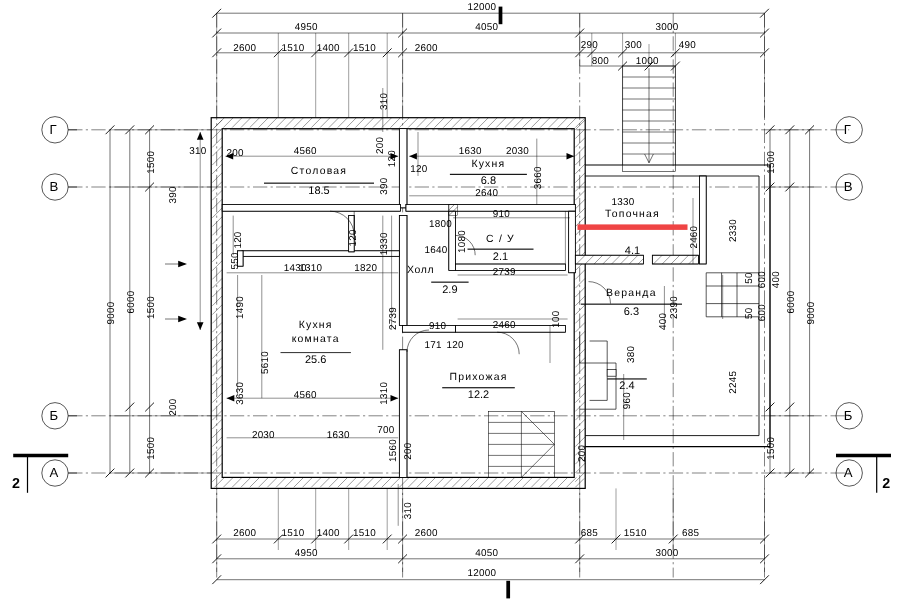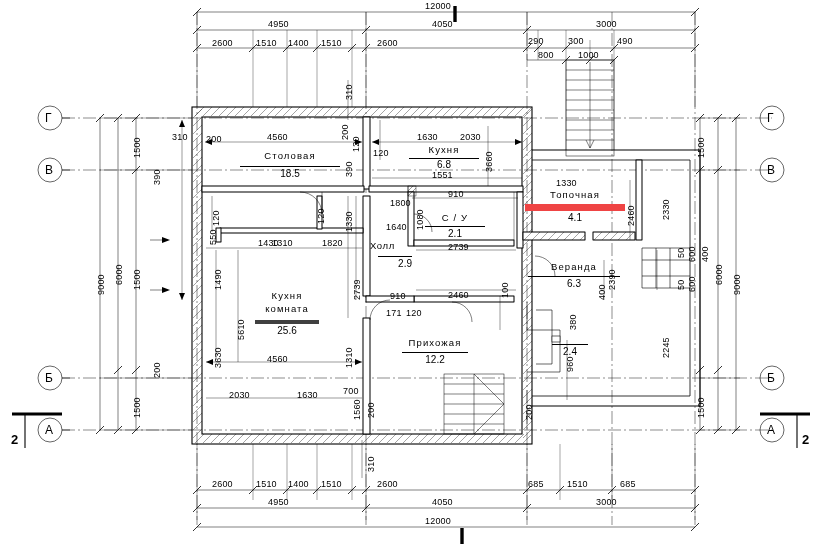--- a/index.html
+++ b/index.html
@@ -548,34 +548,34 @@
 <div class="lbl sect" style="left:11px;top:432px;">2</div>
 <div class="lbl sect" style="left:802px;top:432px;">2</div>
 
 <div class="lbl room-name" style="left:240px;top:150px;width:100px;">Столовая</div>
 <div class="lbl room-area" style="left:240px;top:166px;width:100px;border-top:1px solid #000;padding-top:1px;">18.5</div>
 
 <div class="lbl room-name" style="left:409px;top:144px;width:70px;">Кухня</div>
 <div class="lbl room-area" style="left:409px;top:158px;width:70px;border-top:1px solid #000;padding-top:0;">6.8</div>
 
 <div class="lbl room-name" style="left:525px;top:189px;width:100px;">Топочная</div>
-<div class="lbl room-area" style="left:525px;top:204px;width:100px;border-top:7px solid #ef4444;padding-top:1px;">4.1</div>
+<div class="lbl room-area" style="left:525px;top:204px;width:100px;border-top:5px solid #ef4444;padding-top:14px;">4.1</div>
 
 <div class="lbl room-name" style="left:425px;top:212px;width:60px;">С / У</div>
 <div class="lbl room-area" style="left:425px;top:226px;width:60px;border-top:1px solid #000;padding-top:1px;">2.1</div>
 
 <div class="lbl room-name" style="left:370px;top:240px;width:60px;text-align:left;letter-spacing:0.6px;">Холл</div>
-<div class="lbl room-area" style="left:378px;top:256px;width:34px;border-top:1px solid #000;padding-top:1px;text-align:right;">2.9</div>
+<div class="lbl room-area" style="left:392px;top:256px;width:34px;border-top:1px solid #000;padding-top:1px;">2.9</div>
 
 <div class="lbl room-name" style="left:528px;top:261px;width:92px;">Веранда</div>
 <div class="lbl room-area" style="left:528px;top:276px;width:92px;border-top:1px solid #000;padding-top:1px;">6.3</div>
 
 <div class="lbl room-name" style="left:237px;top:290px;width:100px;">Кухня</div>
 <div class="lbl room-name" style="left:237px;top:303px;width:100px;">комната</div>
-<div class="lbl room-area" style="left:255px;top:320px;width:64px;border-top:4px solid #404040;padding-top:1px;">25.6</div>
+<div class="lbl room-area" style="left:255px;top:320px;width:64px;border-top:1px solid #404040;padding-top:1px;">25.6</div>
 
 <div class="lbl room-name" style="left:385px;top:337px;width:100px;">Прихожая</div>
 <div class="lbl room-area" style="left:402px;top:352px;width:66px;border-top:1px solid #000;padding-top:1px;">12.2</div>
 
 <div class="lbl room-area" style="left:552px;top:344px;width:36px;border-top:1px solid #000;padding-top:1px;">2.4</div>
 
 <div class="lbl dim" style="left:425px;top:1px;">12000</div>
 <div class="lbl dim" style="left:268px;top:19px;">4950</div>
 <div class="lbl dim" style="left:432px;top:19px;">4050</div>
 <div class="lbl dim" style="left:596px;top:19px;">3000</div>
@@ -625,21 +625,21 @@
 <div class="lbl dimv" style="left:676px;top:258px;transform:rotate(-90deg);">50</div>
 <div class="lbl dimv" style="left:676px;top:290px;transform:rotate(-90deg);">50</div>
 <div class="lbl dimv" style="left:607px;top:290px;transform:rotate(-90deg);">2390</div>
 
 <div class="lbl dim" style="left:172px;top:132px;">310</div>
 <div class="lbl dim" style="left:206px;top:134px;">200</div>
 <div class="lbl dim" style="left:267px;top:132px;">4560</div>
 <div class="lbl dim" style="left:417px;top:132px;">1630</div>
 <div class="lbl dim" style="left:460px;top:132px;">2030</div>
 <div class="lbl dim" style="left:373px;top:148px;">120</div>
-<div class="lbl dim" style="left:432px;top:170px;">1551</div>
+<div class="lbl dim" style="left:432px;top:170px;">2640</div>
 <div class="lbl dim" style="left:448px;top:189px;">910</div>
 <div class="lbl dim" style="left:390px;top:198px;">1800</div>
 <div class="lbl dim" style="left:386px;top:222px;">1640</div>
 <div class="lbl dim" style="left:448px;top:242px;">2739</div>
 <div class="lbl dim" style="left:448px;top:290px;">2460</div>
 <div class="lbl dim" style="left:390px;top:291px;">910</div>
 <div class="lbl dim" style="left:386px;top:308px;">171</div>
 <div class="lbl dim" style="left:406px;top:308px;">120</div>
 <div class="lbl dim" style="left:222px;top:238px;margin-left:36px;">1430</div>
 <div class="lbl dim" style="left:272px;top:238px;">1310</div>

